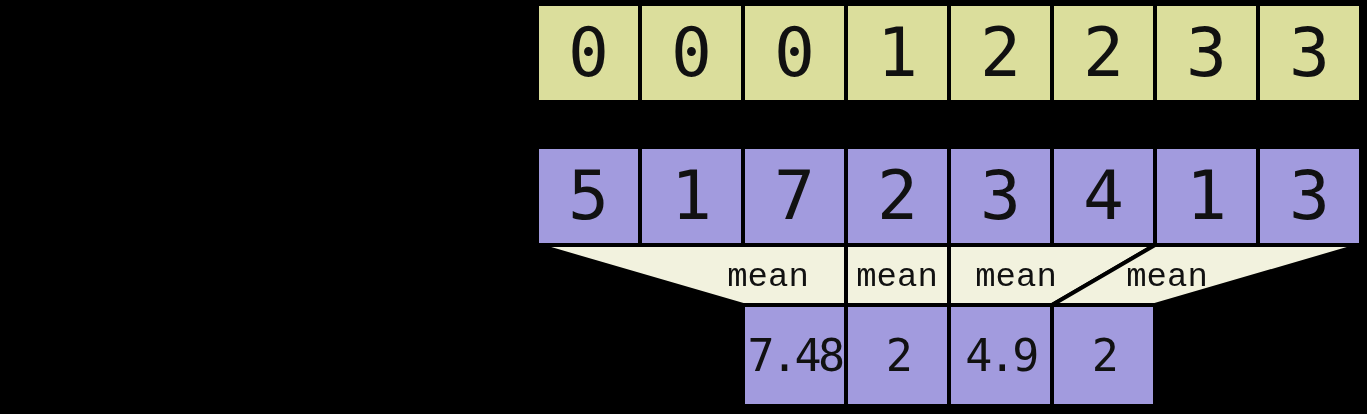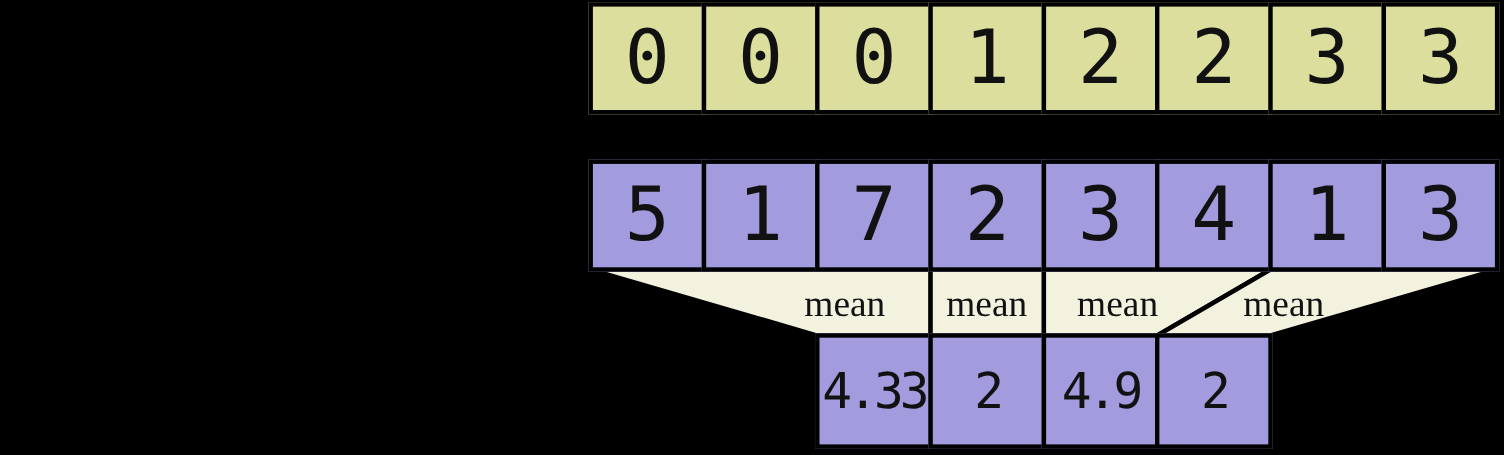--- a/index.html
+++ b/index.html
@@ -42,21 +42,21 @@
   .ids-row{left:535px;top:2px;}
   .ids-row .cell{height:102px;background:var(--segment-ids-fill);font-size:68px;}
   .data-row{left:535px;top:145px;}
   .data-row .cell{height:102px;background:var(--data-fill);font-size:68px;}
   .output-row{left:741px;top:303px;}
   .output-row .cell{height:105px;background:var(--data-fill);font-size:45px;letter-spacing:-0.08em;}
   .mean-label{
     position:absolute;
     z-index:3;
     transform:translate(-50%,-50%);
-    font-family:Liberation Serif, serif;
+    font-family:Liberation Mono, monospace;
     font-size:34px;
     color:var(--text);
     white-space:nowrap;
   }
   .mean-label-0{left:768px;top:277px;}
   .mean-label-1{left:897px;top:277px;}
   .mean-label-2{left:1016px;top:277px;}
   .mean-label-3{left:1167px;top:277px;}
 </style>
 </head>
@@ -92,19 +92,19 @@
     <div class="cell">1</div>
     <div class="cell">3</div>
   </div>
 
   <div class="mean-label mean-label-0">mean</div>
   <div class="mean-label mean-label-1">mean</div>
   <div class="mean-label mean-label-2">mean</div>
   <div class="mean-label mean-label-3">mean</div>
 
   <div class="row output-row">
-    <div class="cell">4.33</div>
+    <div class="cell">7.48</div>
     <div class="cell">2</div>
     <div class="cell">4.9</div>
     <div class="cell">2</div>
   </div>
 
 </div>
 
 </body></html>

